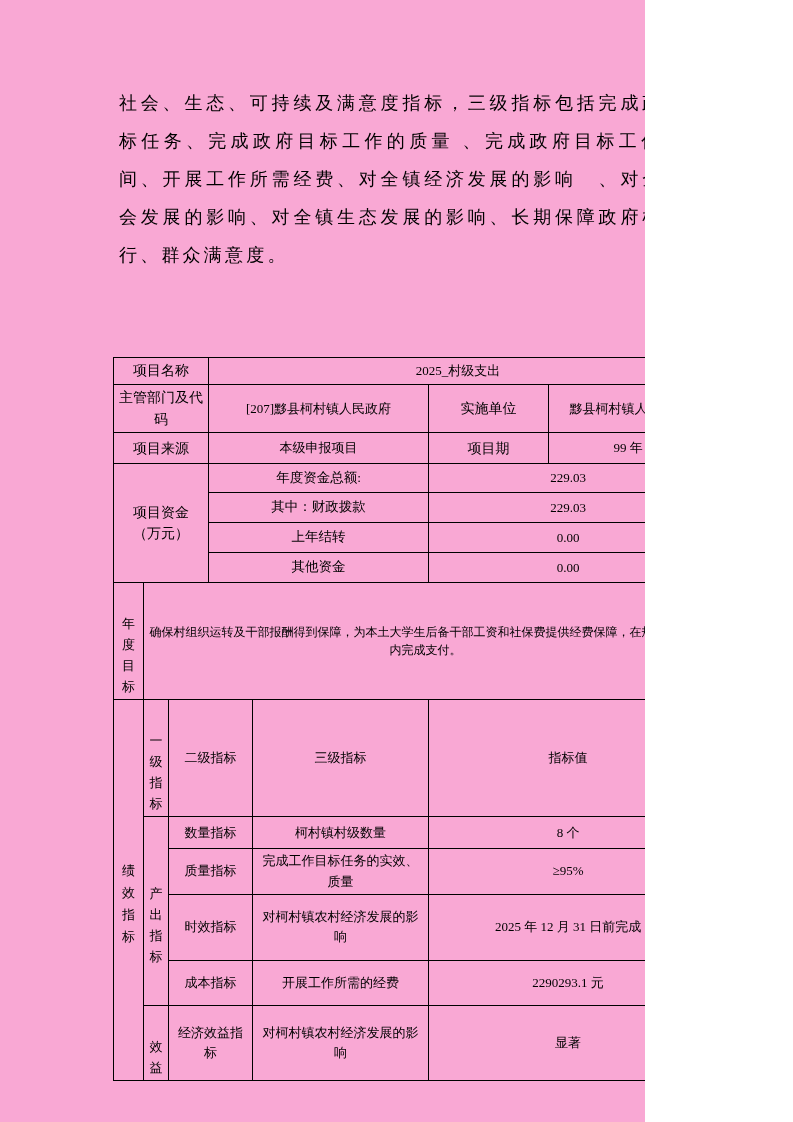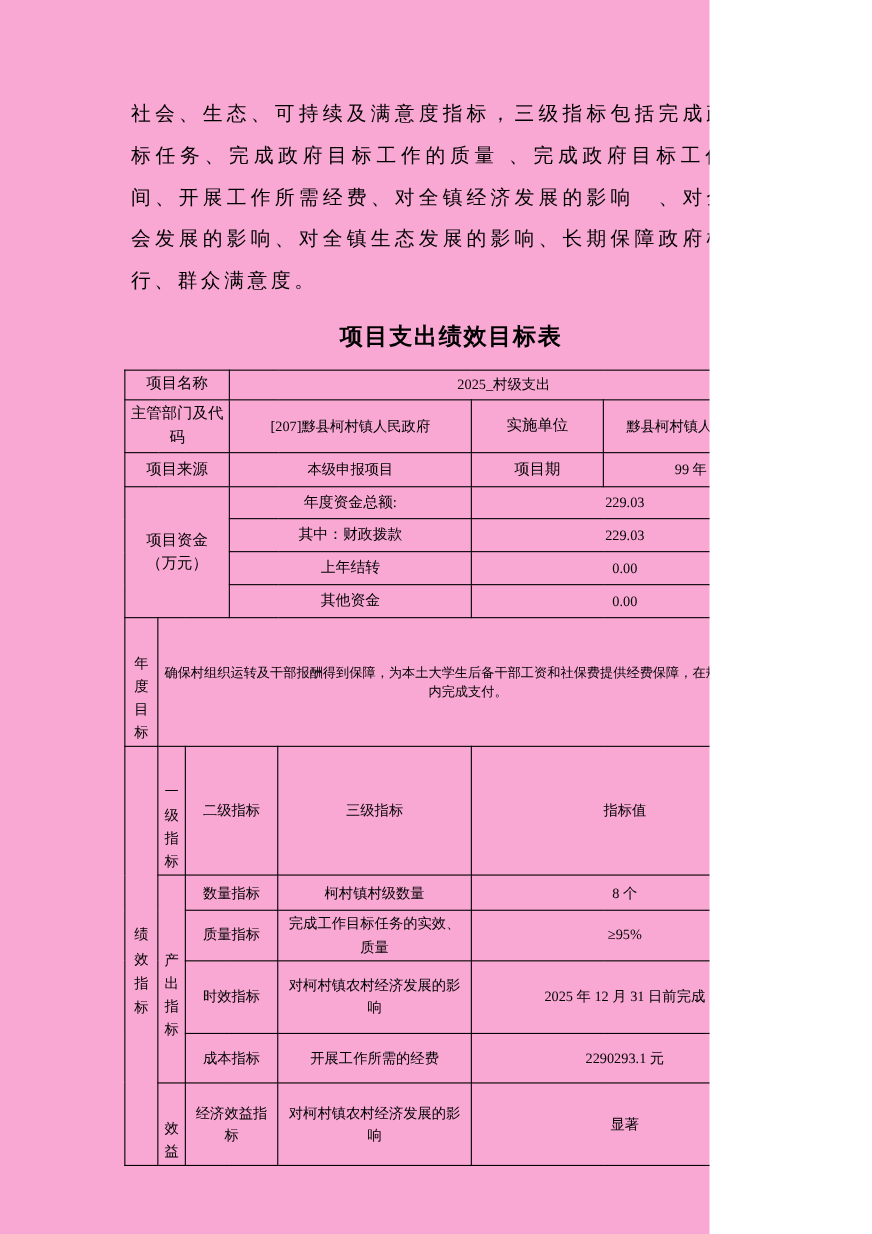--- a/index.html
+++ b/index.html
@@ -17,21 +17,21 @@
   .title{
     position:absolute;top:292px;left:113px;width:594px;margin:0;
     text-align:center;font-family:"Liberation Sans","DejaVu Sans",sans-serif;
     font-weight:700;font-size:21px;letter-spacing:1.5px;
   }
   .subtitle{
     position:absolute;top:339px;left:113px;width:594px;
     text-align:center;font-size:13.5px;letter-spacing:.5px;
   }
   table.ptable{
-    position:absolute;top:336px;left:113px;width:594px;
+    position:absolute;top:357px;left:113px;width:594px;
     border-collapse:collapse;table-layout:fixed;font-size:13px;font-family:Liberation Serif, serif;
   }
   table.ptable td{
     border:1px solid #000;text-align:center;vertical-align:middle;
     padding:2px 4px;overflow:hidden;line-height:1.55;
   }
   
   .hr1{height:27px}.hr2{height:42px}.hr3{height:31px}
   .hr4{height:29px}.hr5{height:30px}.hr6{height:30px}.hr7{height:30px}
   .hr8{height:85px}.hr9{height:85px}
@@ -54,21 +54,20 @@
     text-align:center;font-size:13px;
   }
 </style>
 </head>
 <body>
 
 <div class="page">
 
   <p class="intro">社会、生态、可持续及满意度指标，三级指标包括完成政府目标任务、完成政府目标工作的质量 、完成政府目标工作的时间、开展工作所需经费、对全镇经济发展的影响　、对全镇社会发展的影响、对全镇生态发展的影响、长期保障政府机构运行、群众满意度。</p>
 
-  <h1 class="title">项目支出绩效目标表</h1>
 
   <table class="ptable">
     <colgroup>
       <col style="width:30px">
         <col style="width:25px">
         <col style="width:40px">
       <col style="width:44px">
         <col style="width:176px">
         <col style="width:120px">
         <col style="width:159px">

